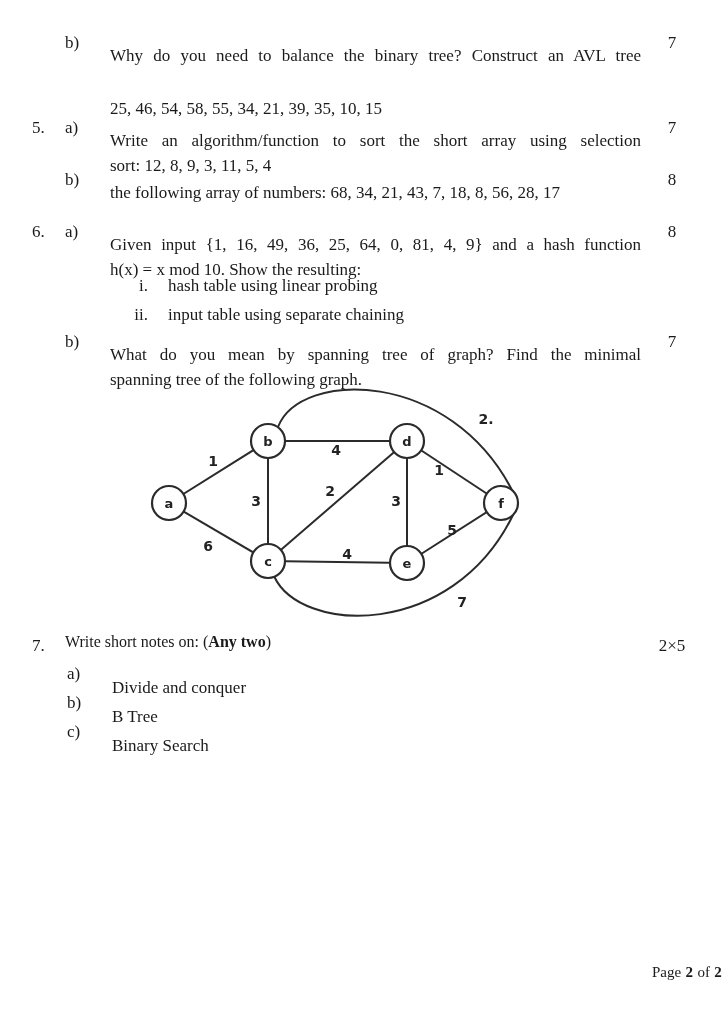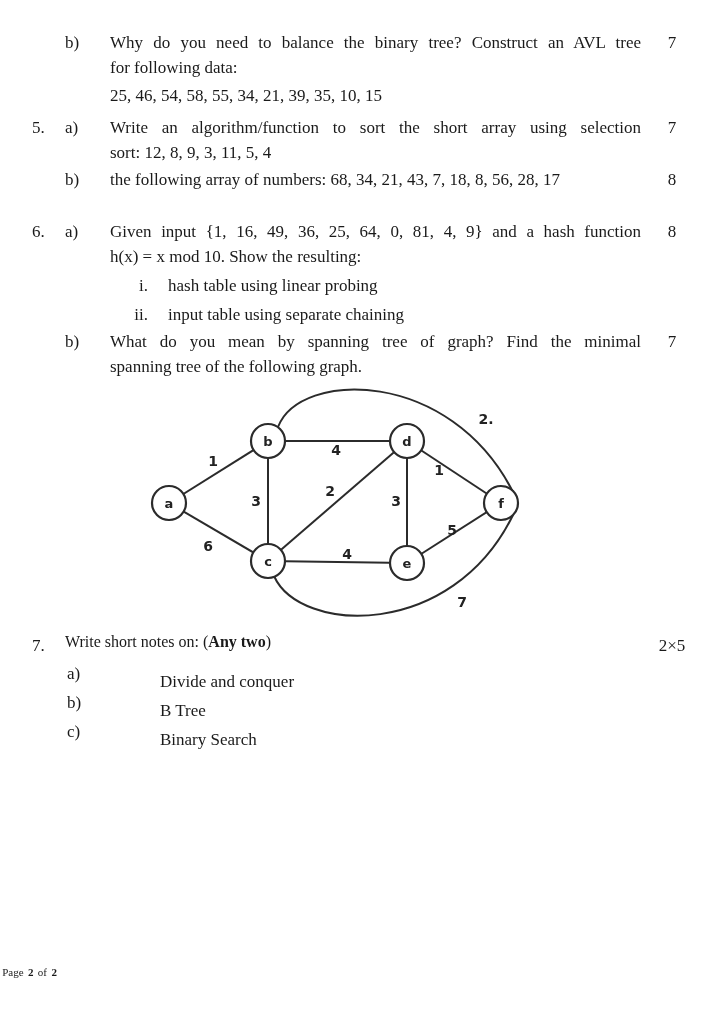--- a/index.html
+++ b/index.html
@@ -7,49 +7,48 @@
     width:724px; height:1024px; position:relative; overflow:hidden;
     font-family:"Liberation Serif", serif; color:#1a1a1a;
   }
   .qblock { position:absolute; left:0; width:724px; }
   .col-num, .col-letter, .col-text, .col-marks, .roman, .roman-text,
   .item-letter, .item-text {
     font-size:17px; line-height:25px;
   }
   .col-num    { position:absolute; left:32px;  top:0; }
   .col-letter { position:absolute; left:65px;  top:0; }
-  .col-text   { position:absolute; left:110px; top:0; width:531px; }
+  .col-text   { position:absolute; left:110px; top:13px; width:531px; }
   .col-text-wide { position:absolute; left:65px; top:0; width:576px; }
   .col-marks  { position:absolute; left:648px; top:0; width:48px; text-align:center; }
   .jline { text-align:justify; text-align-last:justify; }
   .roman      { position:absolute; left:110px; top:0; width:38px; text-align:right; }
   .roman-text { position:absolute; left:168px; top:0;font-family:Liberation Serif, serif; }
   .item-letter{ position:absolute; left:67px;  top:0; }
-  .item-text  { position:absolute; left:112px; top:8px;margin-left:48px; }
+  .item-text  { position:absolute; left:112px; top:14px; }
   .b { font-weight:bold; }
-  .footer { position:absolute; top:960px; left:0; width:724px; text-align:left;
-            font-size:11px; line-height:25px; }
+  .footer { position:absolute; top:960px; left:0; width:724px; text-align:right;
+            font-size:15px; line-height:25px; }
   .footer span { margin:0 2.2px; }
   #graph-wrap { position:absolute; left:130px; top:375px; width:400px; height:260px; }
   #graph-svg { width:100%; height:100%; }
   .edge { stroke:#2b2b2b; stroke-width:2; fill:none; }
   .node-circle { fill:#ffffff; stroke:#2b2b2b; stroke-width:2.2; }
   .node-label { font-family:"DejaVu Sans", sans-serif; font-size:13px; font-weight:bold;
                 fill:#222; text-anchor:middle; }
   .edge-label { font-family:"DejaVu Sans", sans-serif; font-size:14px; font-weight:600;
                 fill:#222; text-anchor:middle; }
 </style>
 </head>
 <body>
 
 <div class="qblock" style="top:30px">
   <div class="col-letter">b)</div>
   <div class="col-text">
     <div class="jline">Why do you need to balance the binary tree? Construct an AVL tree</div>
-    <div>for following data:</div>
   </div>
   <div class="col-marks">7</div>
 </div>
 <div class="qblock" style="top:83px">
   <div class="col-text">25, 46, 54, 58, 55, 34, 21, 39, 35, 10, 15</div>
 </div>
 
 <div class="qblock" style="top:115px">
   <div class="col-num">5.</div>
   <div class="col-letter">a)</div>

